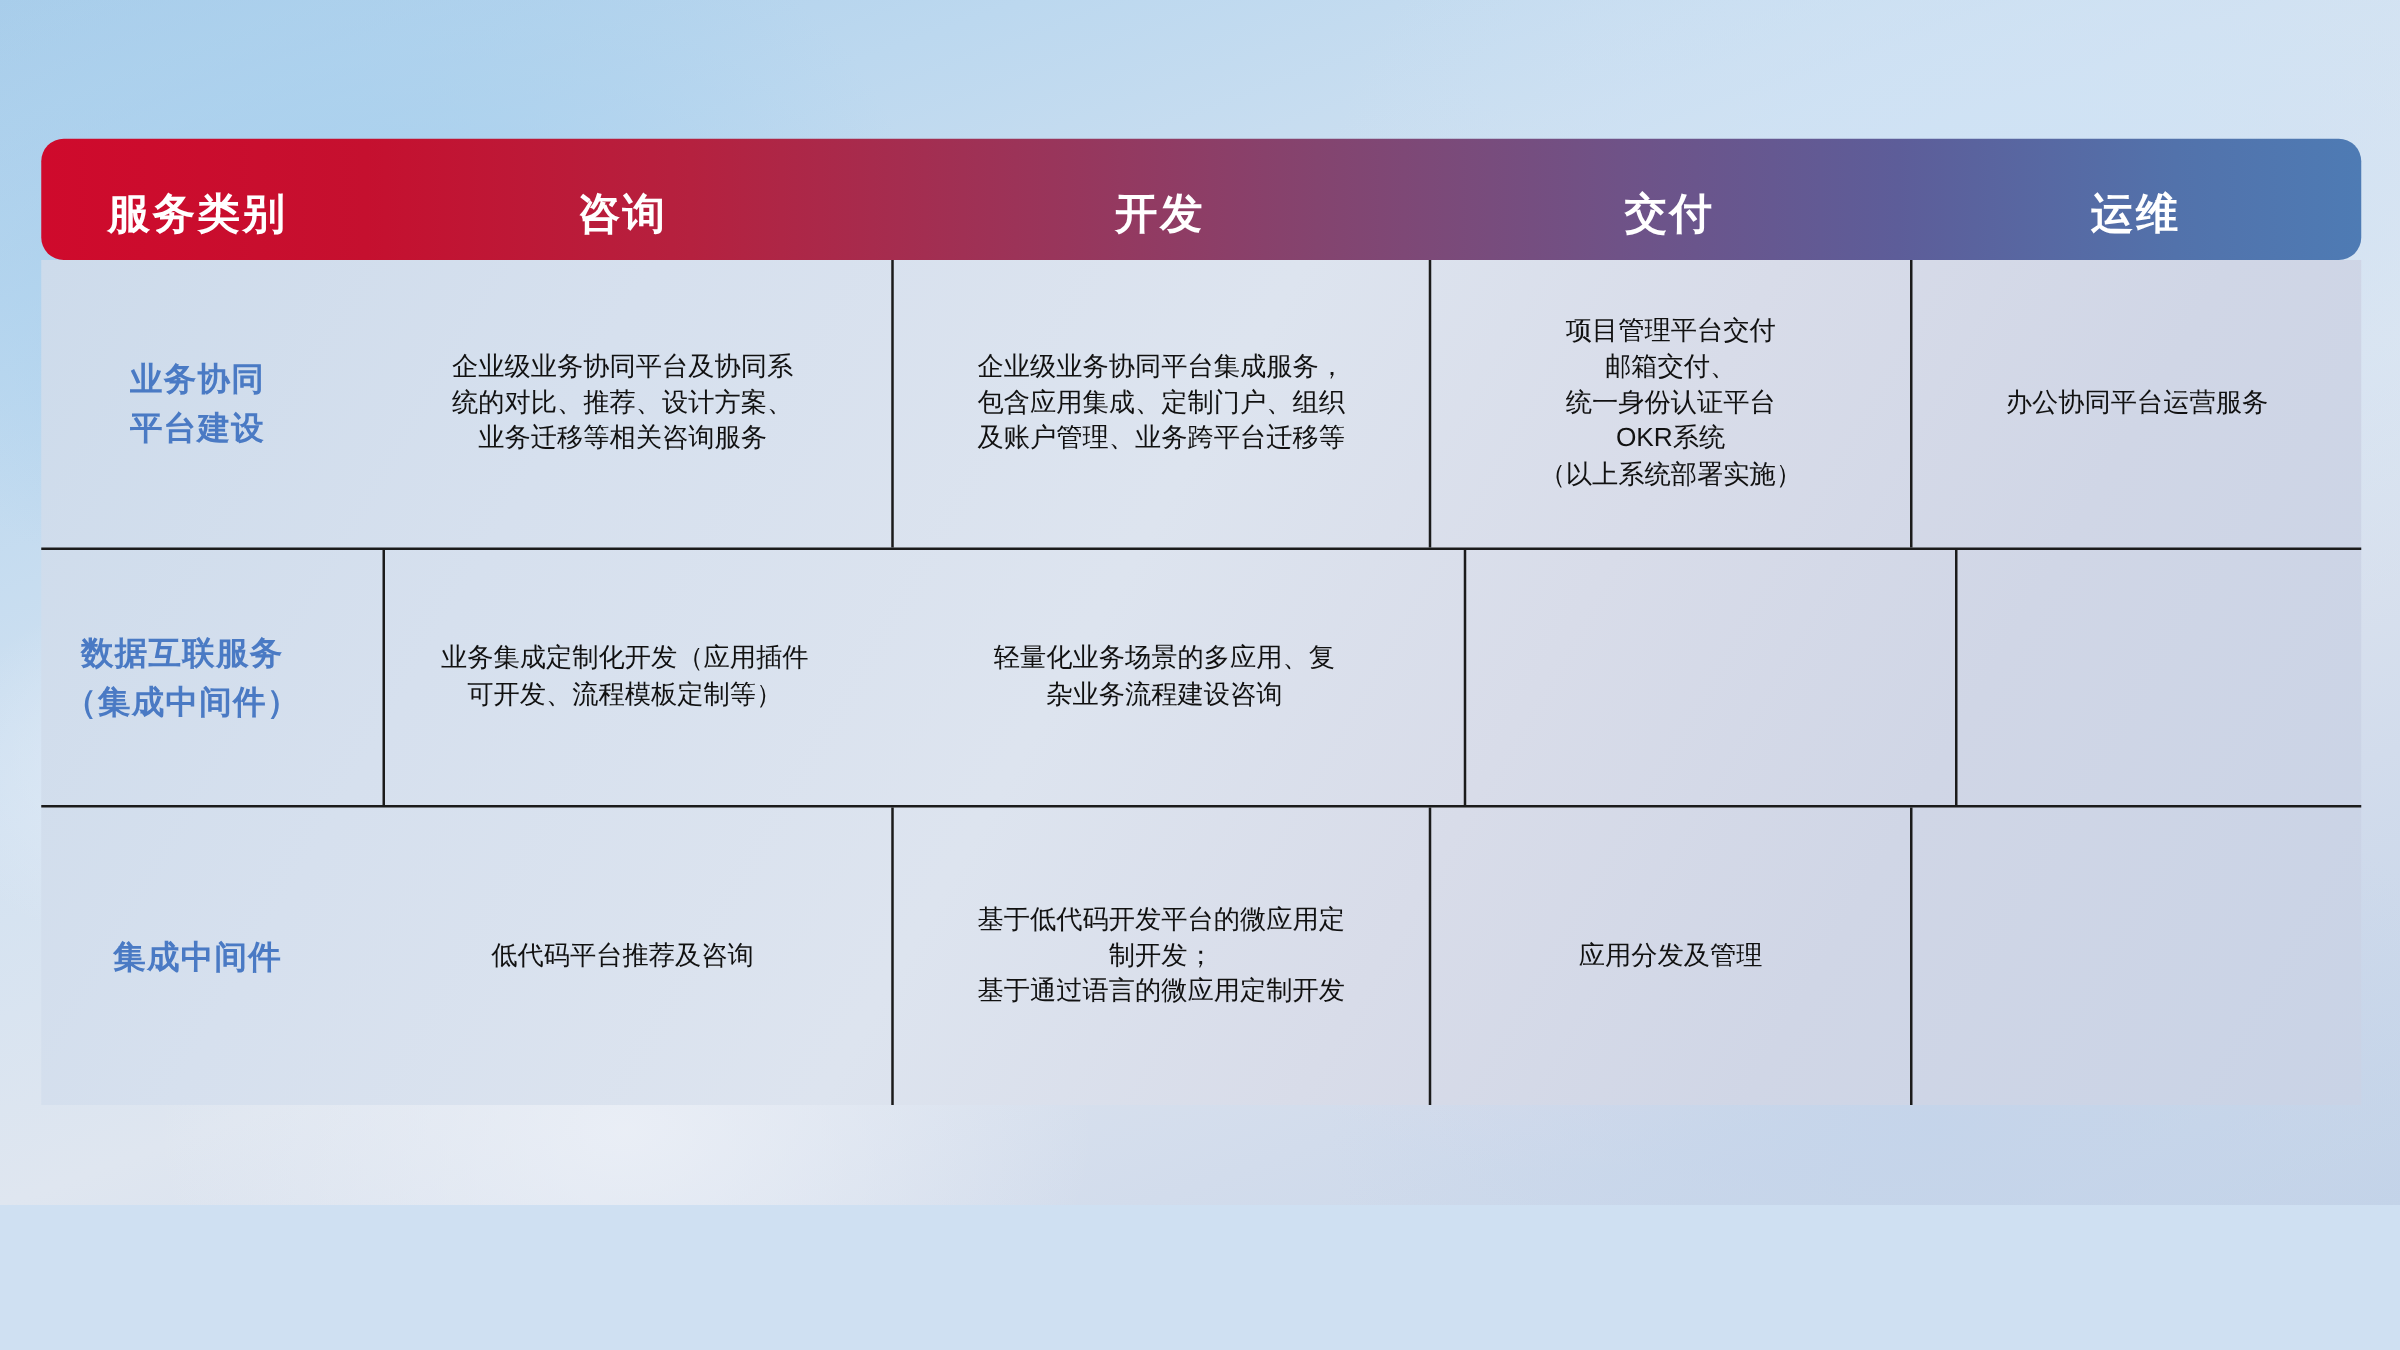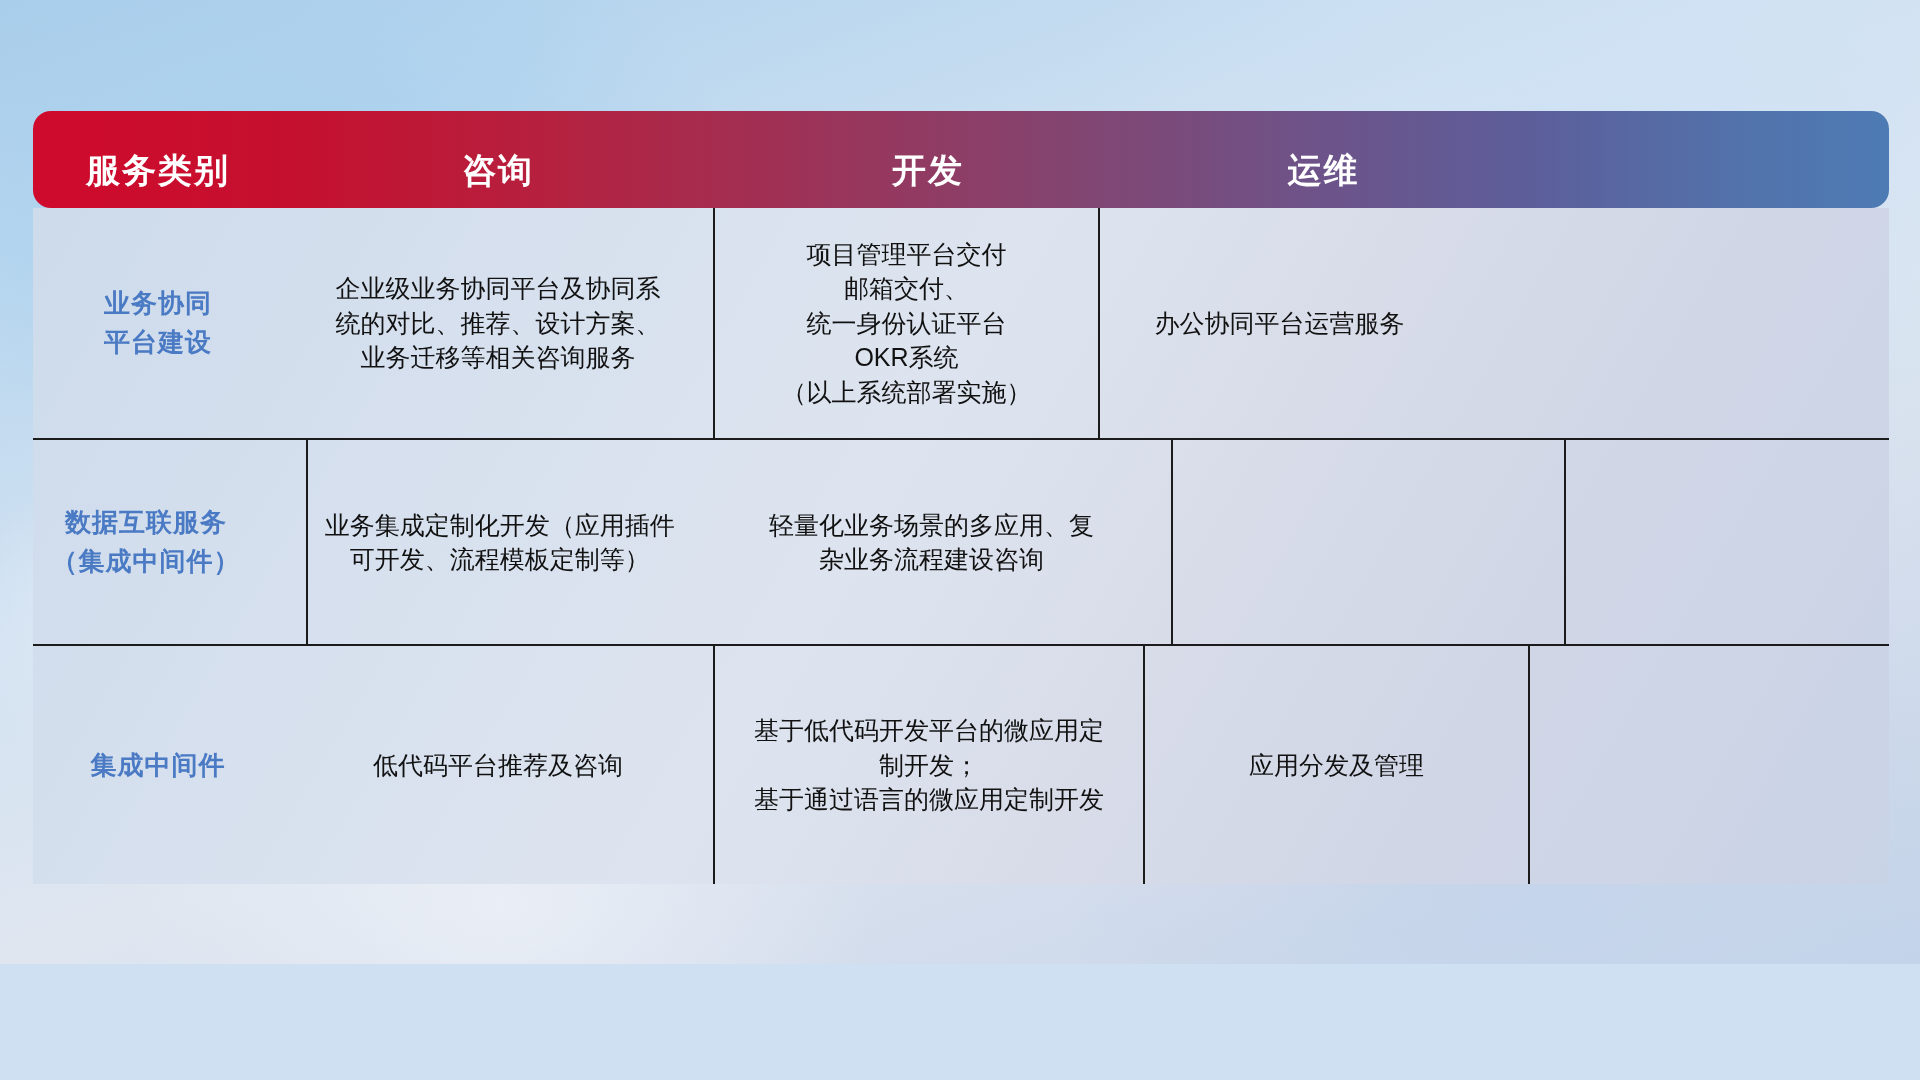--- a/index.html
+++ b/index.html
@@ -115,21 +115,21 @@
   }
   .tr + .tr { border-top: 2px solid #1b1b1b; }
 
   .td {
     box-sizing: border-box;
     display: flex;
     align-items: center;
     justify-content: center;
     text-align: center;
     padding: 10px 16px;
-    font-size: 25px;
+    font-size: 21px;
     line-height: 1.38;
     color: #111111;
     white-space: pre-line;
   }
   .td.divider { border-left: 2px solid #1b1b1b; }
 
   .cat {
     color: #4a7ac4;
     font-size: 26px;
     font-weight: bold;
@@ -160,31 +160,35 @@
   <div class="bg-glow glow-e"></div>
   <div class="bg-glow glow-c"></div>
   <div class="bg-glow glow-d"></div>
 
   <div id="table-wrap">
 
     <div class="thead">
       <div class="th c0">服务类别</div>
       <div class="th c1">咨询</div>
       <div class="th c2">开发</div>
+      <div class="th c3">交付</div>
       <div class="th c4">运维</div>
     </div>
 
     <div class="tbody">
 
       <div class="tr row0">
         <div class="td c0 cat">业务协同
 平台建设</div>
         <div class="td c1">企业级业务协同平台及协同系
 统的对比、推荐、设计方案、
 业务迁移等相关咨询服务</div>
+        <div class="td c2 divider">企业级业务协同平台集成服务，
+包含应用集成、定制门户、组织
+及账户管理、业务跨平台迁移等</div>
         <div class="td c3 divider">项目管理平台交付
 邮箱交付、
 统一身份认证平台
 OKR系统
 （以上系统部署实施）</div>
         <div class="td c4 divider">办公协同平台运营服务</div>
       </div>
 
       <div class="tr row1">
         <div class="td c0 cat">数据互联服务

